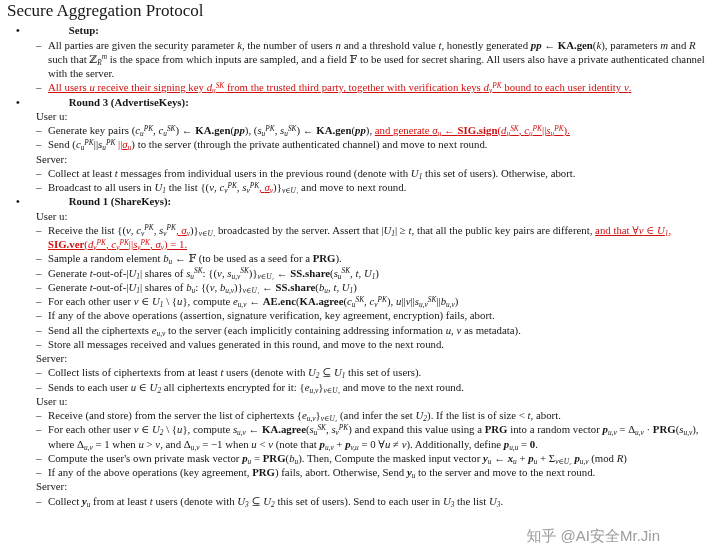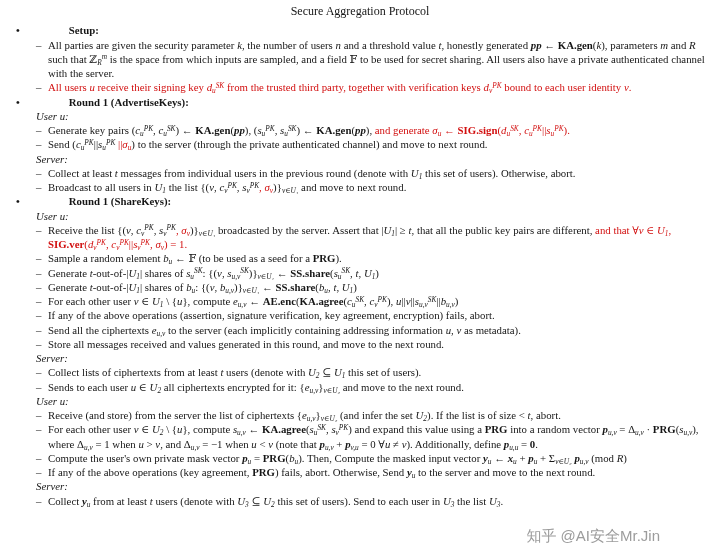--- a/index.html
+++ b/index.html
@@ -3,29 +3,29 @@
 <meta charset="utf-8">
 <style>
   * { box-sizing: border-box; }
   html, body { margin: 0; padding: 0; }
   body {
     width: 720px; height: 549px; background: #ffffff; overflow: hidden;
     font-family: "Liberation Serif", "DejaVu Serif", "DejaVu Sans", serif;
     font-size: 10.8px; line-height: 14.25px; color: #161616;
   }
   .page { position: relative; width: 720px; height: 549px; padding: 3px 7px 0 7px; }
-  .title { text-align: center; font-size: 12px; margin: 1px 0 5px 0; }
+  .title { font-size: 17px; margin: 1px 0 5px 0; }
   .sec-head { padding-left: 9px; font-weight: bold; }
   .bullet { margin-right: 5px; }
   .hd { font-weight: bold; padding-left: 44px; }
   .item { position: relative; padding-left: 41px; }
   .dash { position: absolute; left: 29px; top: 0; }
-  .role-label { padding-left: 29px; font-style: italic; }
+  .role-label { padding-left: 29px; }
   .red { color: var(--red, #d20f0f); }
-  .ul { text-underline-offset: 1px; }
+  .ul { text-decoration: underline; text-underline-offset: 1px; }
   i { font-style: italic; }
   b { font-weight: bold; }
   sub, sup { font-size: 0.68em; line-height: 0; font-style: italic; position: relative; vertical-align: baseline; }
   sup { top: -0.45em; }
   sub { top: 0.28em; }
   .watermark {
     position: absolute; right: 60px; bottom: 6px;
     color: var(--wm, #9c9c9c); font-size: 15px;
     font-family: "Liberation Sans", "DejaVu Sans", sans-serif;
     white-space: nowrap;
@@ -36,21 +36,21 @@
 
 <div class="page">
   <div class="title">Secure Aggregation Protocol</div>
   <div class="content">
       <section>
         <div class="sec-head"><span class="bullet">•</span><b class="hd">Setup:</b></div>
         <div class="item"><span class="dash">–</span>All parties are given the security parameter <i>k</i>, the number of users <i>n</i> and a threshold value <i>t</i>, honestly generated <b><i>pp</i></b> ← <b>KA.gen</b>(<i>k</i>), parameters <i>m</i> and <i>R</i> such that ℤ<sub>R</sub><sup>m</sup> is the space from which inputs are sampled, and a field 𝔽 to be used for secret sharing. All users also have a private authenticated channel with the server.</div>
         <div class="item"><span class="dash">–</span><span class="red"><span class="ul">All users <i>u</i> receive their signing key <i>d</i><sub>u</sub><sup>SK</sup> from the trusted third party, together with verification keys <i>d</i><sub>v</sub><sup>PK</sup> bound to each user identity <i>v</i>.</span></span></div>
       </section>
       <section>
-        <div class="sec-head"><span class="bullet">•</span><b class="hd">Round 1 (AdvertiseKeys):</b></div>
+        <div class="sec-head"><span class="bullet">•</span><b class="hd">Round 3 (AdvertiseKeys):</b></div>
         <div class="role-label">User u:</div>
         <div class="item"><span class="dash">–</span>Generate key pairs (<i>c</i><sub>u</sub><sup>PK</sup>, <i>c</i><sub>u</sub><sup>SK</sup>) ← <b>KA.gen</b>(<b><i>pp</i></b>), (<i>s</i><sub>u</sub><sup>PK</sup>, <i>s</i><sub>u</sub><sup>SK</sup>) ← <b>KA.gen</b>(<b><i>pp</i></b>), <span class="red"><span class="ul">and generate <i>σ</i><sub>u</sub> ← <b>SIG.sign</b>(<i>d</i><sub>u</sub><sup>SK</sup>, <i>c</i><sub>u</sub><sup>PK</sup>||<i>s</i><sub>u</sub><sup>PK</sup>).</span></span></div>
         <div class="item"><span class="dash">–</span>Send (<i>c</i><sub>u</sub><sup>PK</sup>||<i>s</i><sub>u</sub><sup>PK</sup> <span class="red"><span class="ul">||<i>σ</i><sub>u</sub></span></span>) to the server (through the private authenticated channel) and move to next round.</div>
         <div class="role-label">Server:</div>
         <div class="item"><span class="dash">–</span>Collect at least <i>t</i> messages from individual users in the previous round (denote with <i>U</i><sub>1</sub> this set of users). Otherwise, abort.</div>
         <div class="item"><span class="dash">–</span>Broadcast to all users in <i>U</i><sub>1</sub> the list {(<i>v</i>, <i>c</i><sub>v</sub><sup>PK</sup>, <i>s</i><sub>v</sub><sup>PK</sup><span class="red"><span class="ul">, <i>σ</i><sub>v</sub></span></span>)}<sub>v∈U₁</sub> and move to next round.</div>
       </section>
       <section>
         <div class="sec-head"><span class="bullet">•</span><b class="hd">Round 1 (ShareKeys):</b></div>
         <div class="role-label">User u:</div>

